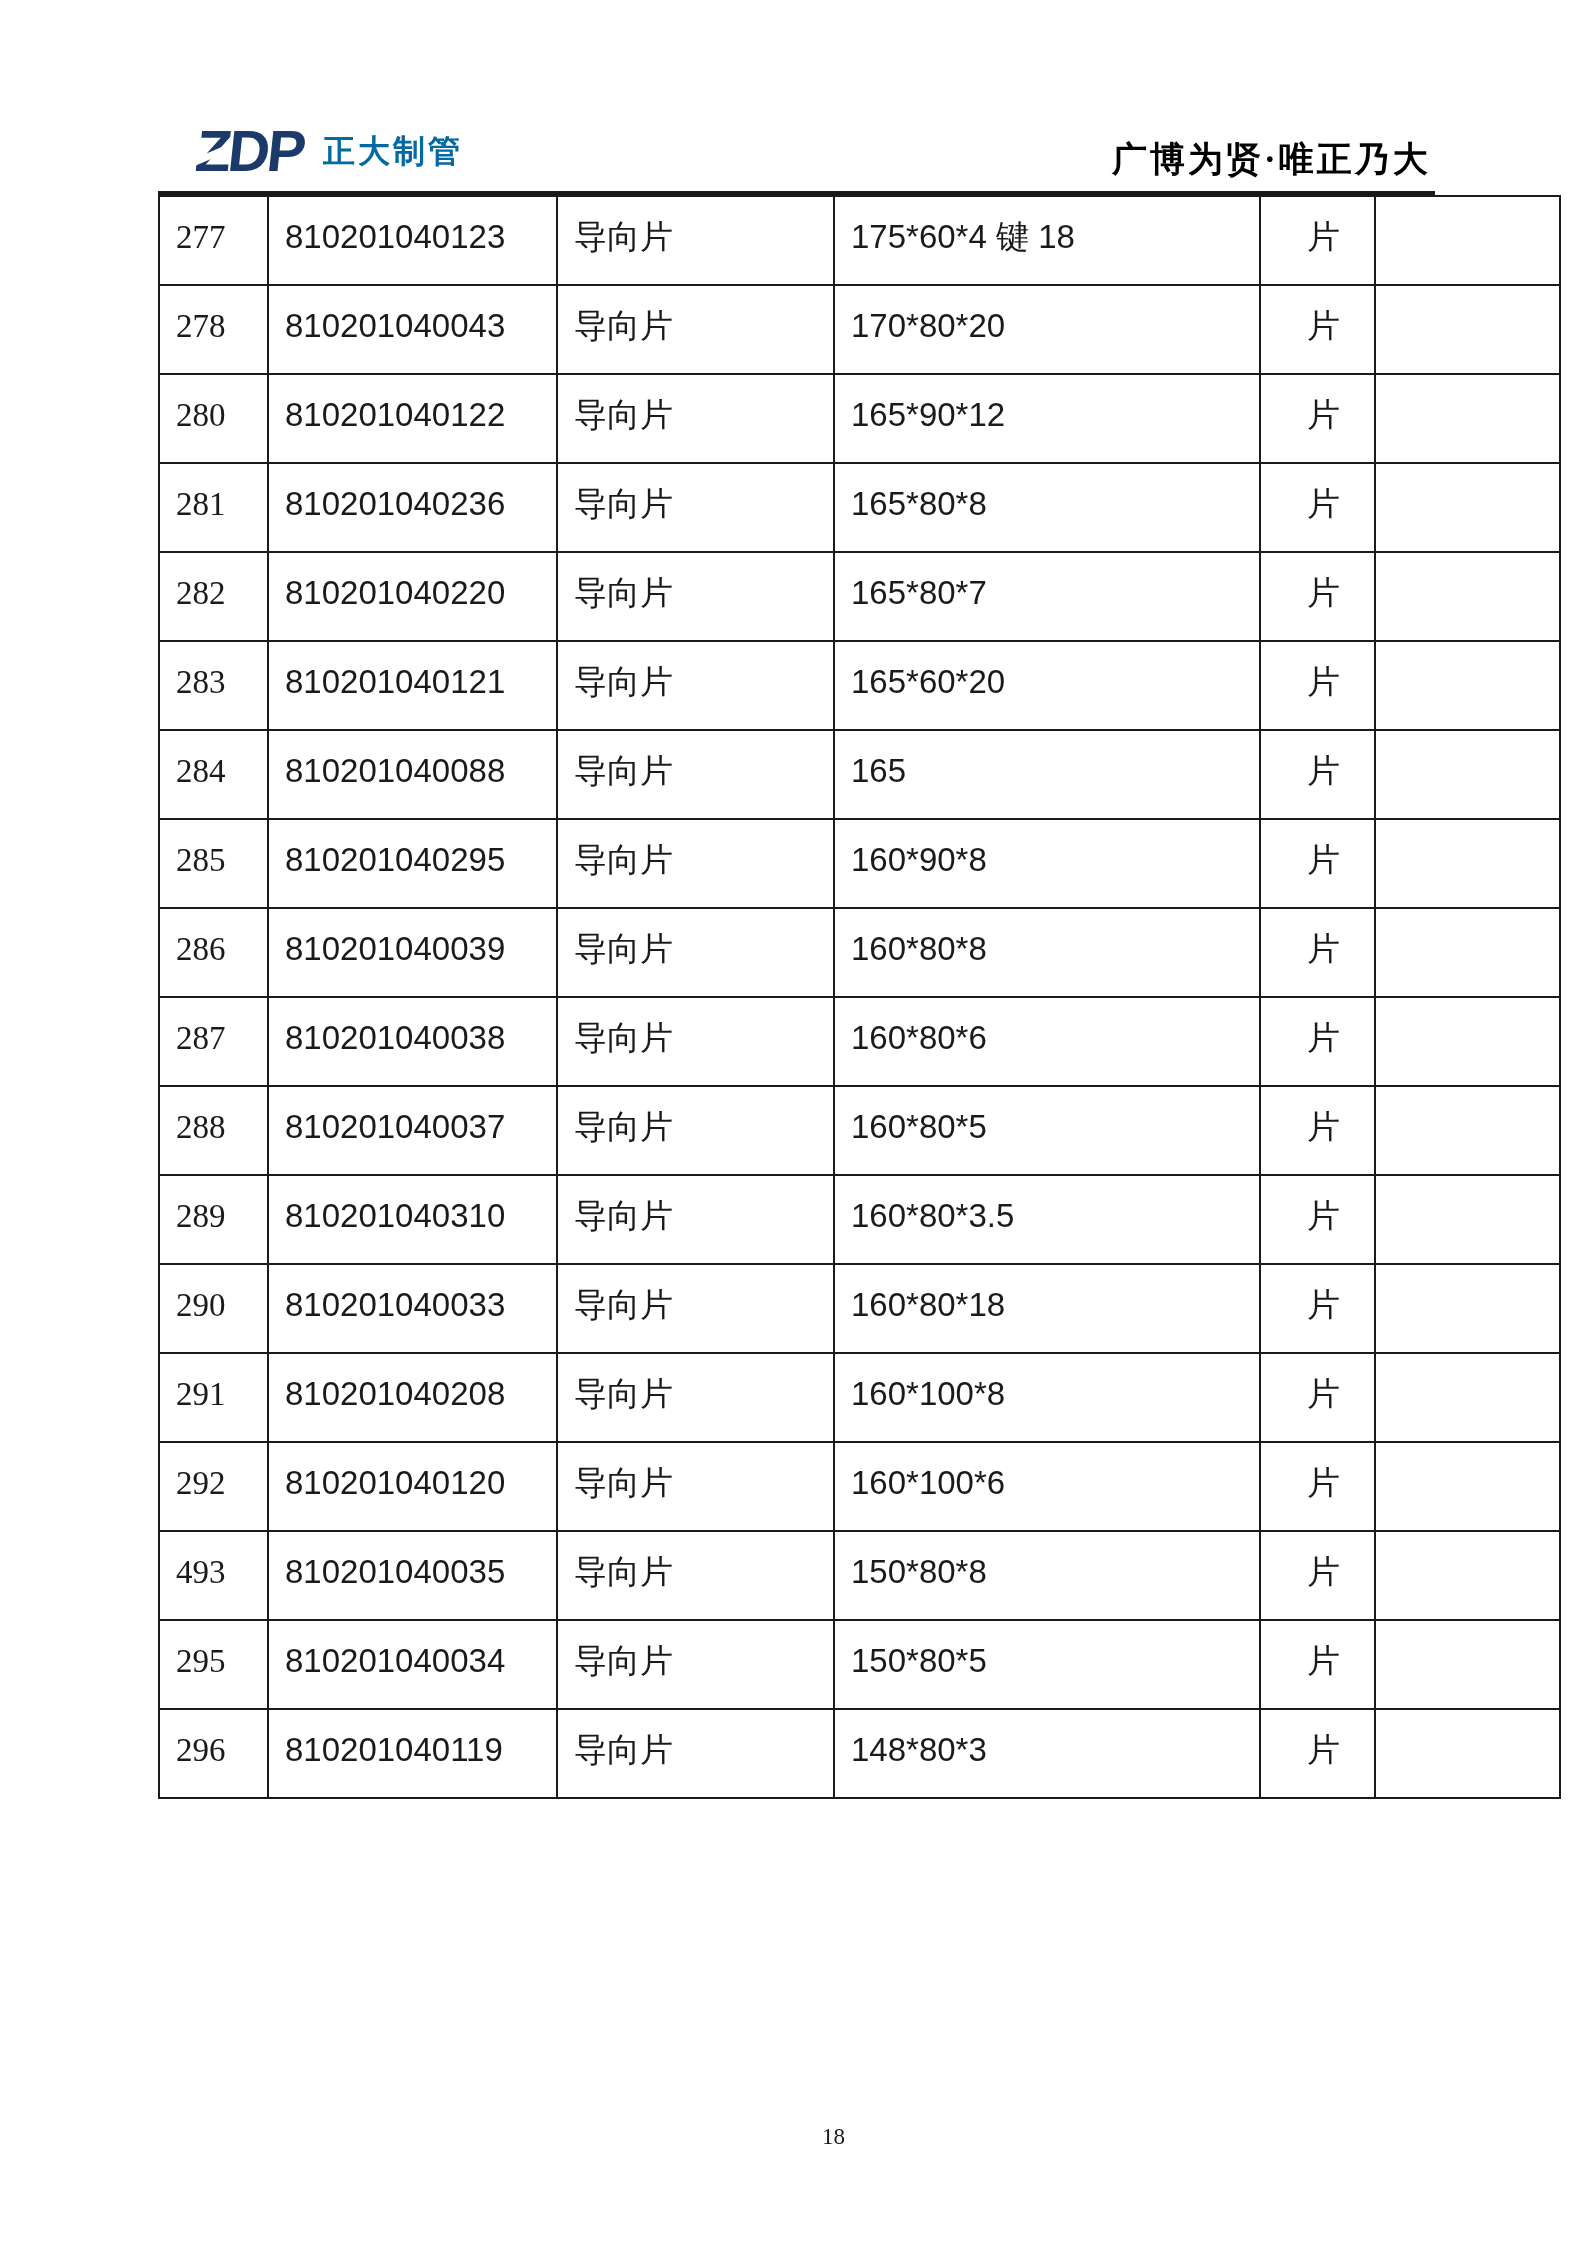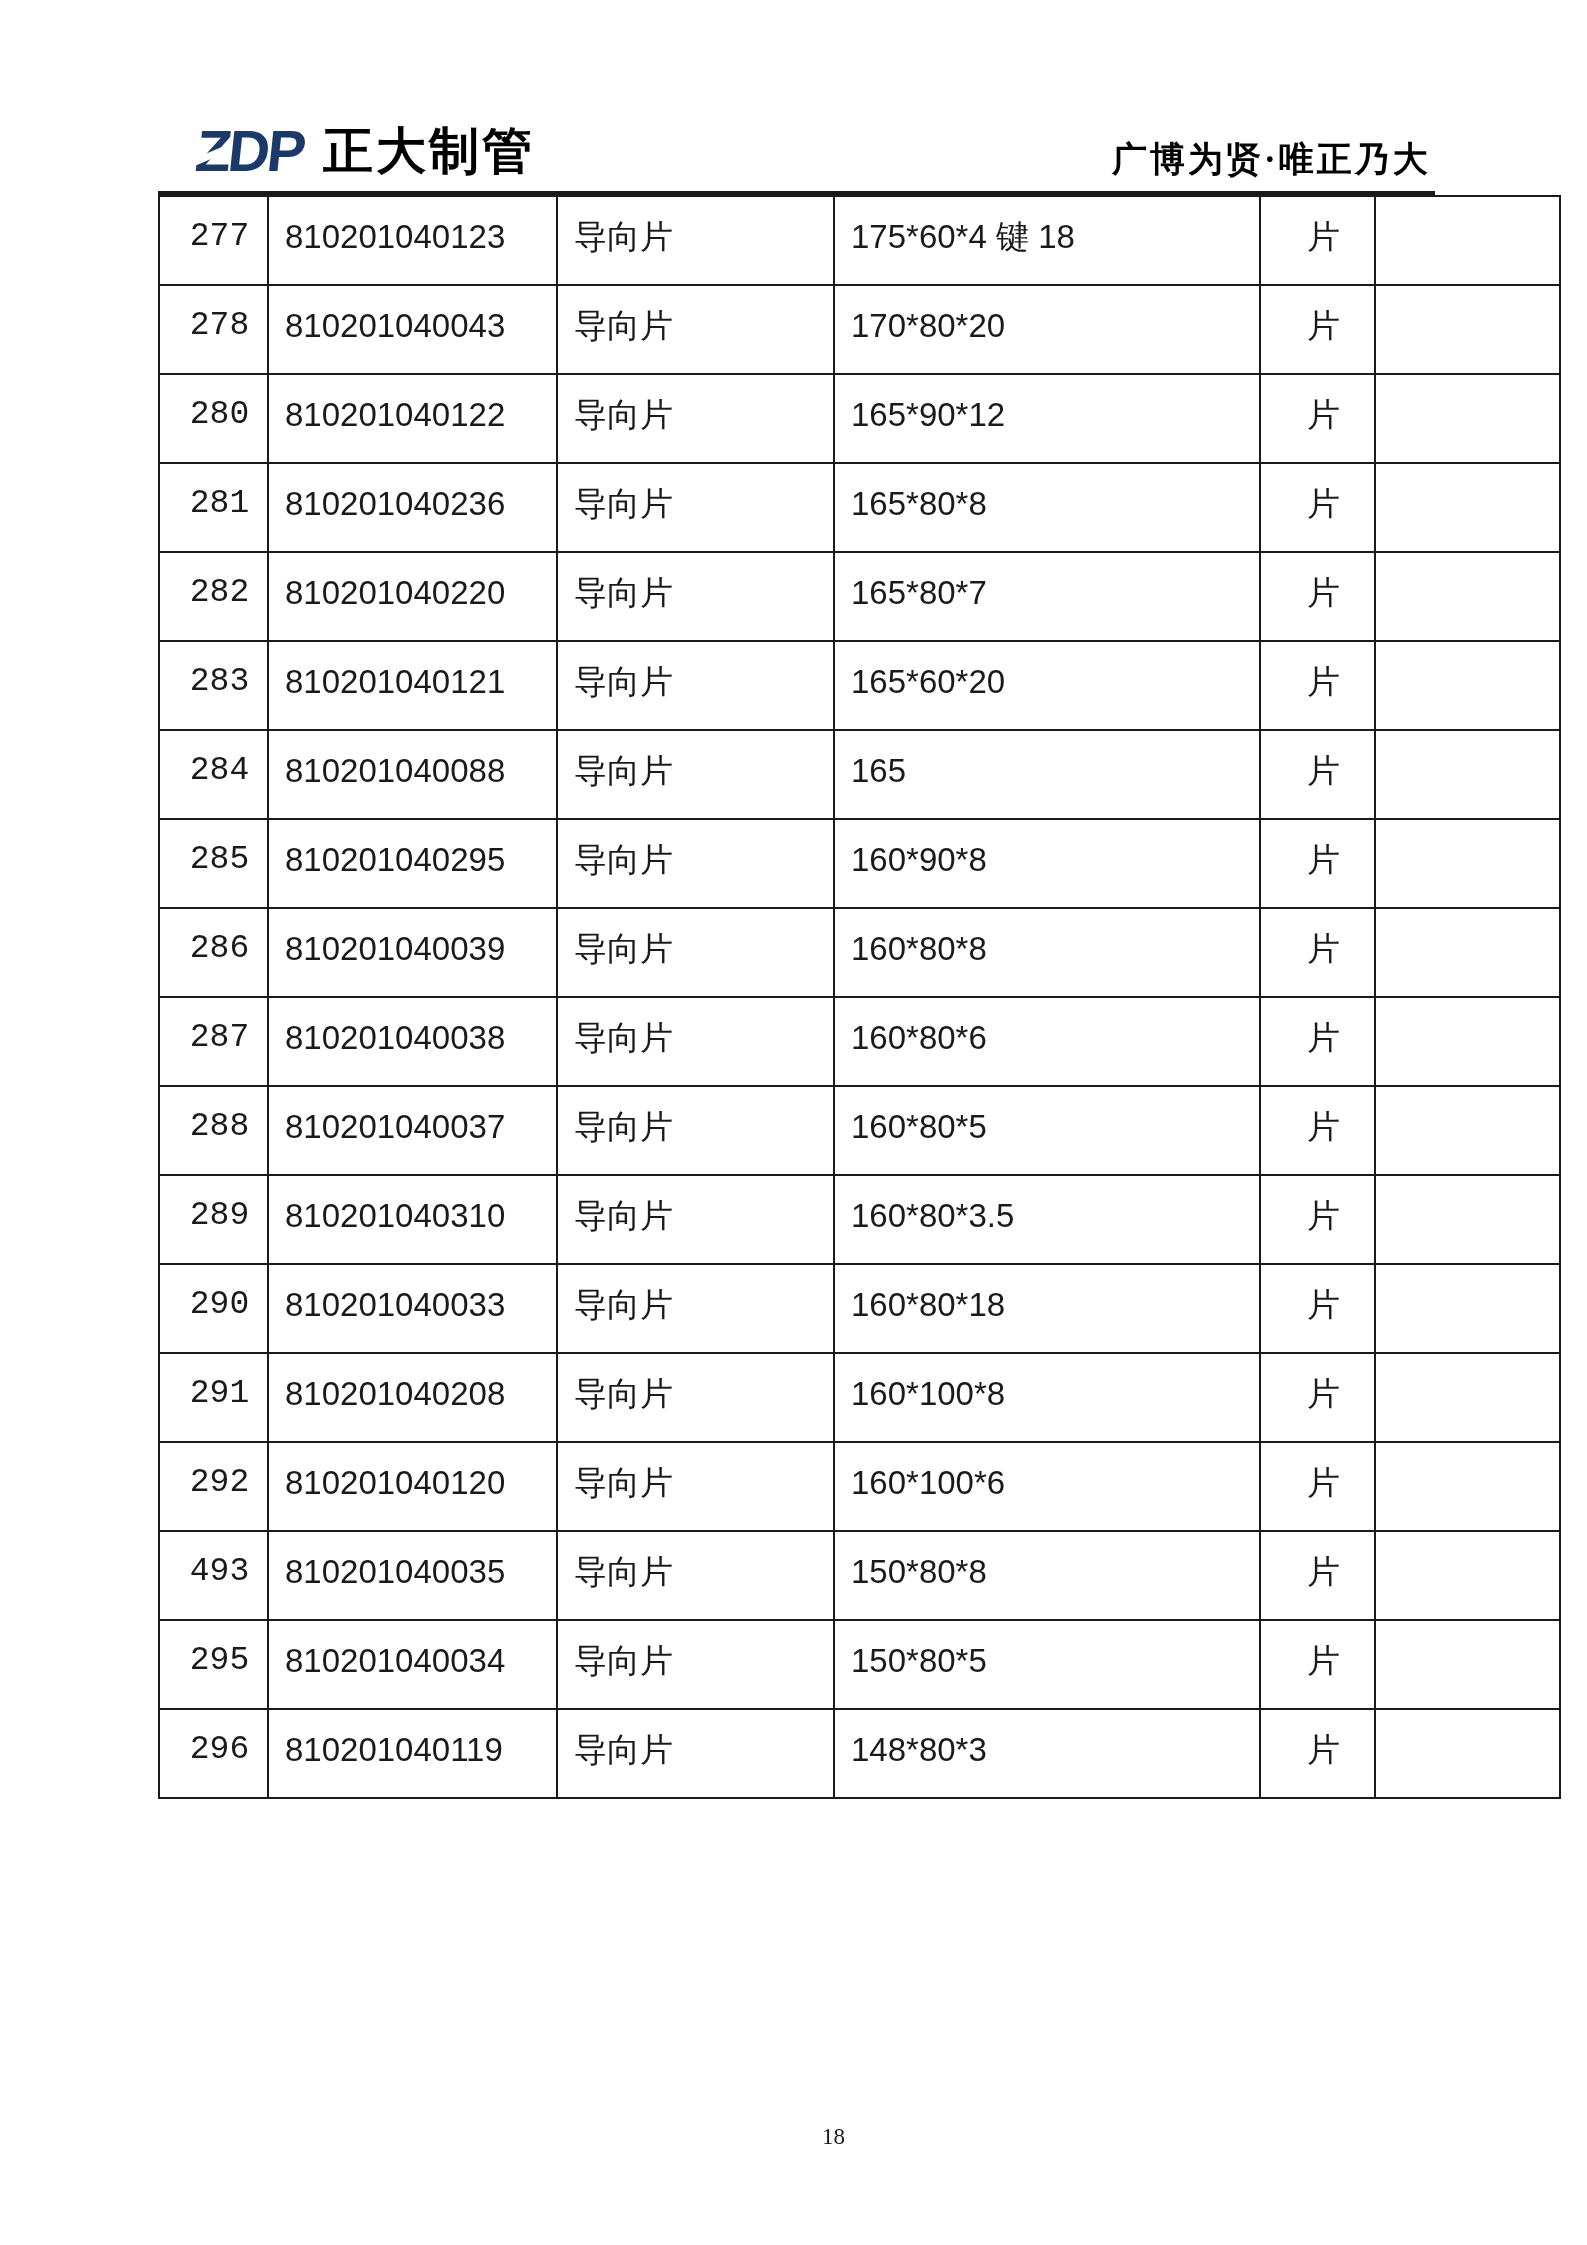--- a/index.html
+++ b/index.html
@@ -40,24 +40,24 @@
     left: -4px;
     top: 30px;
     width: 38px;
     height: 7px;
     background: #ffffff;
     transform: rotate(-24deg);
   }
   .logo-company {
     font-family: "Liberation Sans", sans-serif;
     font-weight: 900;
-    font-size: 50px;
+    font-size: 32px;
     line-height: 50px;
     letter-spacing: 3px;
-    color: #000000;
+    color: #0369a1;
   }
   .slogan {
     position: absolute;
     left: 1112px;
     top: 140px;
     font-family: "Liberation Serif", serif;
     font-weight: 700;
     font-size: 35px;
     line-height: 40px;
     letter-spacing: 3px;
@@ -87,22 +87,21 @@
     height: 89px;                 
     vertical-align: top;
     padding: 21px 4px 0 16px;
     font-size: 33px;
     line-height: 38px;
     color: #1a1a1a;
     overflow: hidden;
     white-space: nowrap;
   }
   td.c-num {
-    font-family: Liberation Mono, monospace;
-    text-align: center;
+    font-family: Liberation Serif, serif;
     padding-left: 0;
     color: #222222;
   }
   td.c-code { font-family: "Liberation Sans", sans-serif; padding-left: 14px; margin-left: 12px; }
   td.c-name { padding-left: 10px; }
   td.c-spec { padding-left: 17px; }
   td.c-unit { text-align: center; padding-left: 0; }
   td.c-note { padding-left: 0; }
 
   

